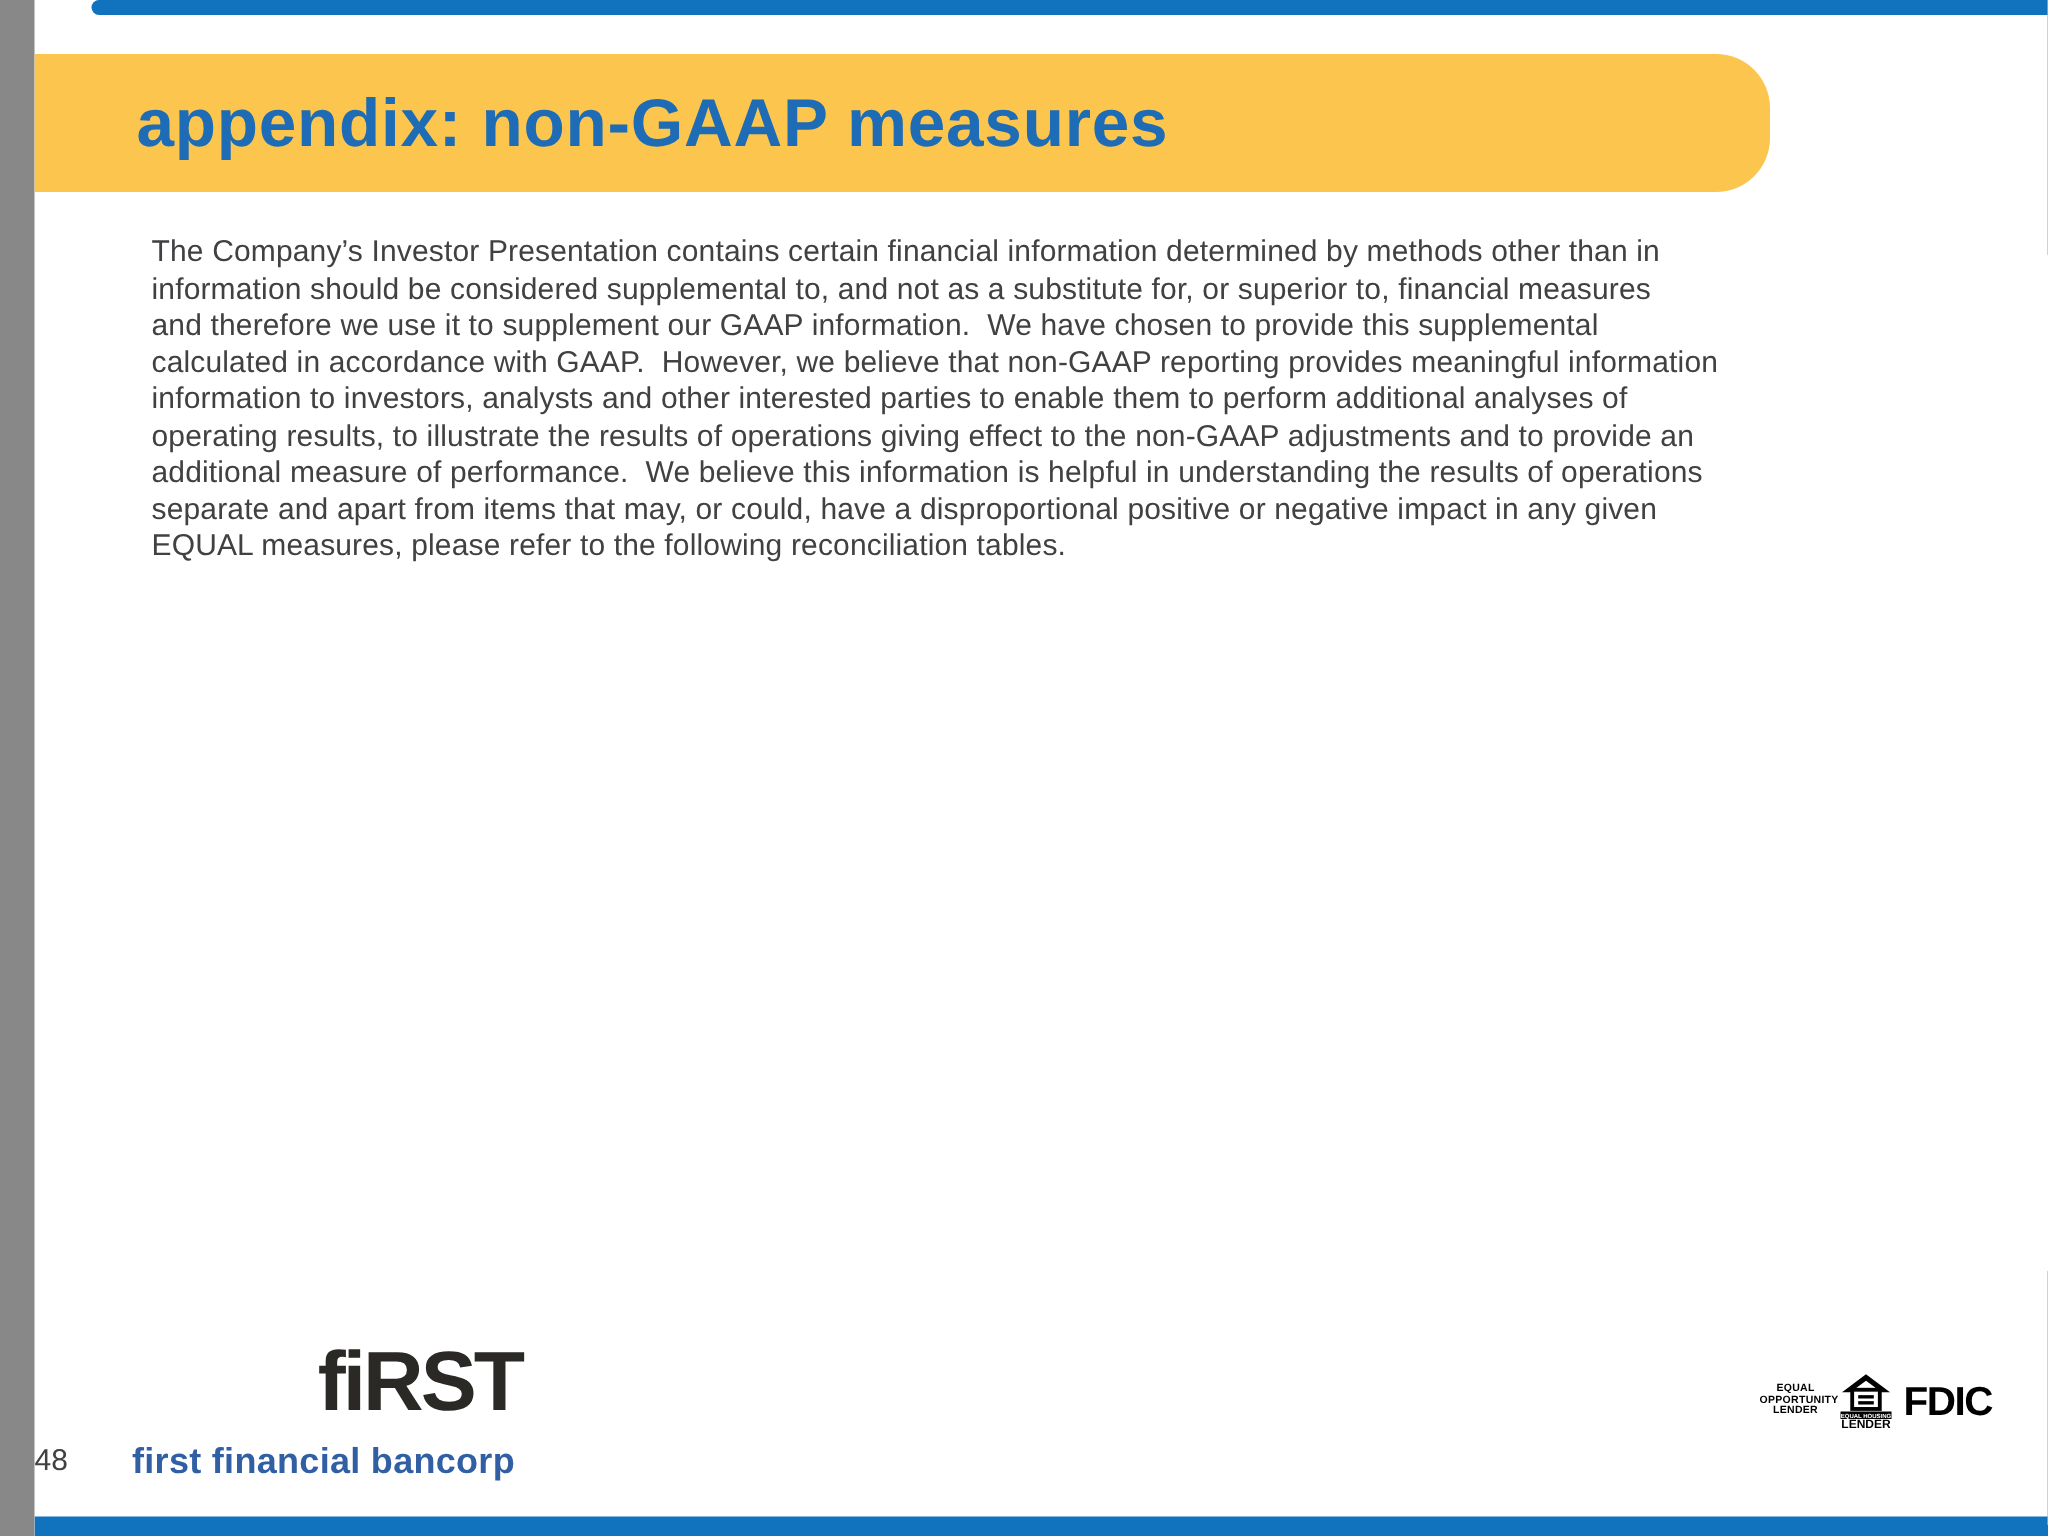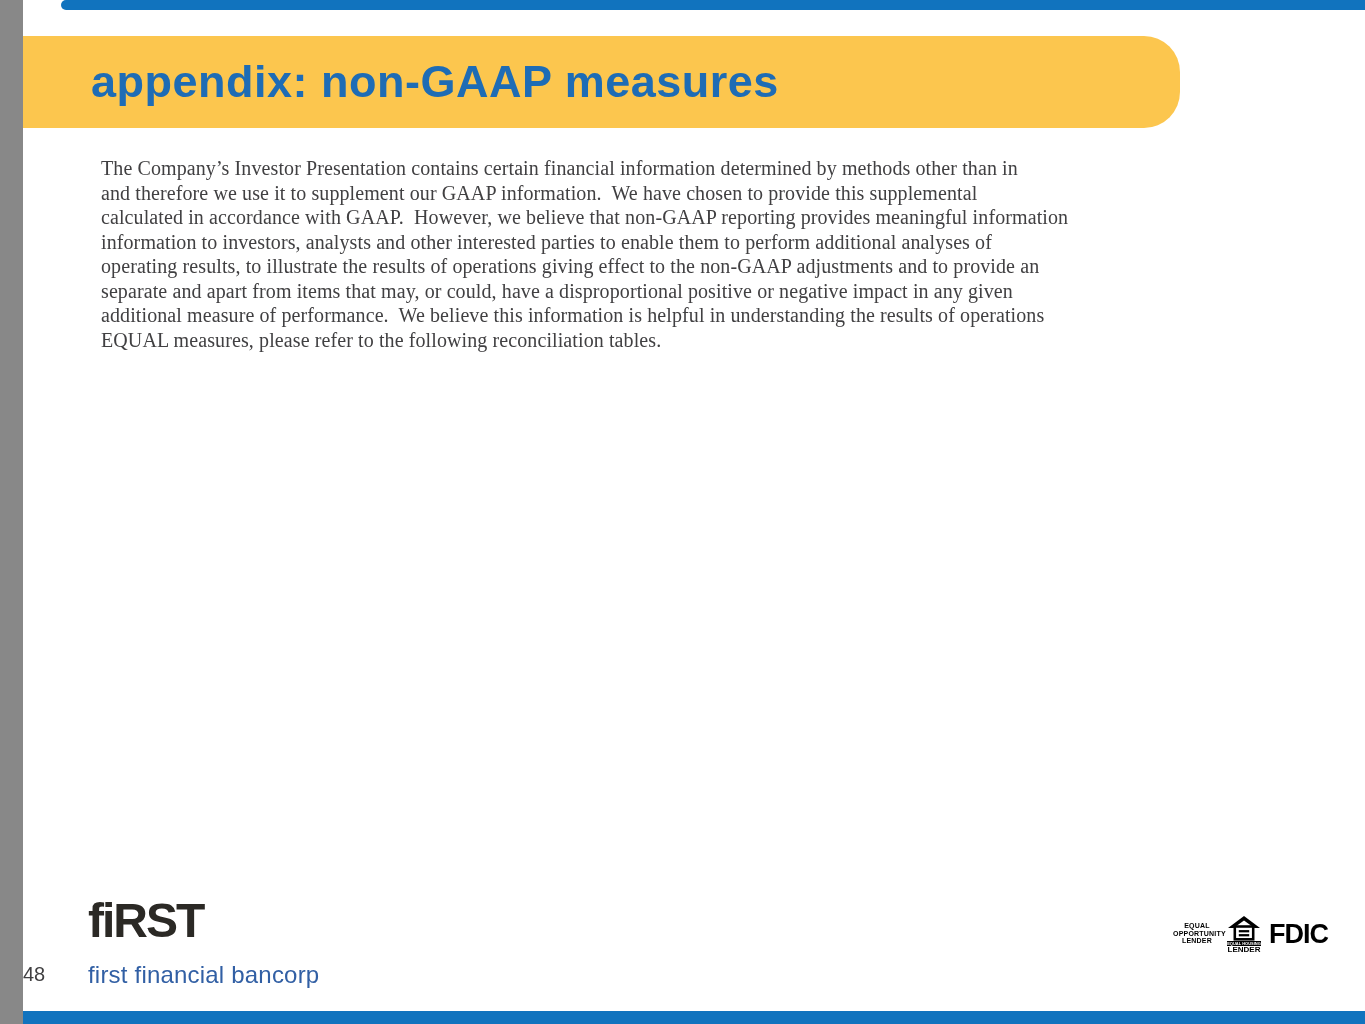--- a/index.html
+++ b/index.html
@@ -43,36 +43,36 @@
   }
   .body-text{
     position:absolute;left:78px;top:156px;width:1230px;
     color:var(--body-gray);
     font-size:20px;
   }
   .body-text .text-line{
     white-space:pre;
     line-height:24.5px;
     letter-spacing:0.1px;
-    font-family:Liberation Serif, serif;
   }
   .footer-left{
     position:absolute;left:65px;top:893px;width:260px;
   }
   .logo-wordmark{
     font-weight:bold;
-    font-size:48px;
+    font-size:56px;
     line-height:56px;
     letter-spacing:-2px;
     color:var(--logo-black);
     white-space:pre;
+    text-align:right;
   }
   .logo-tagline{
     margin-top:12px;
-    font-weight:normal;
+    font-weight:bold;
     font-size:24px;
     letter-spacing:0.2px;
     color:var(--tagline-blue);
     white-space:pre;
   }
   .page-number{
     position:absolute;left:0;right:0;top:963px;
     text-align:left;
     font-size:20px;color:var(--body-gray);
   }
@@ -113,26 +113,27 @@
 <div class="slide">
 
   <div class="top-bar"></div>
 
   <div class="title-banner">
     <h1 class="slide-title">appendix: non-GAAP measures</h1>
   </div>
 
   <div class="body-text">
       <div class="text-line">The Company’s Investor Presentation contains certain financial information determined by methods other than in</div>
+      <div class="text-line">information should be considered supplemental to, and not as a substitute for, or superior to, financial measures</div>
       <div class="text-line">and therefore we use it to supplement our GAAP information.  We have chosen to provide this supplemental</div>
       <div class="text-line">calculated in accordance with GAAP.  However, we believe that non-GAAP reporting provides meaningful information</div>
       <div class="text-line">information to investors, analysts and other interested parties to enable them to perform additional analyses of</div>
       <div class="text-line">operating results, to illustrate the results of operations giving effect to the non-GAAP adjustments and to provide an</div>
+      <div class="text-line">additional measure of performance.  We believe this information is helpful in understanding the results of operations</div>
       <div class="text-line">separate and apart from items that may, or could, have a disproportional positive or negative impact in any given</div>
-      <div class="text-line">additional measure of performance.  We believe this information is helpful in understanding the results of operations</div>
       <div class="text-line">EQUAL measures, please refer to the following reconciliation tables.</div>
     </div>
 
   <div class="footer-left">
     <div class="logo-wordmark">fiRST</div>
     <div class="logo-tagline">first financial bancorp</div>
   </div>
 
   <div class="page-number">48</div>
 

